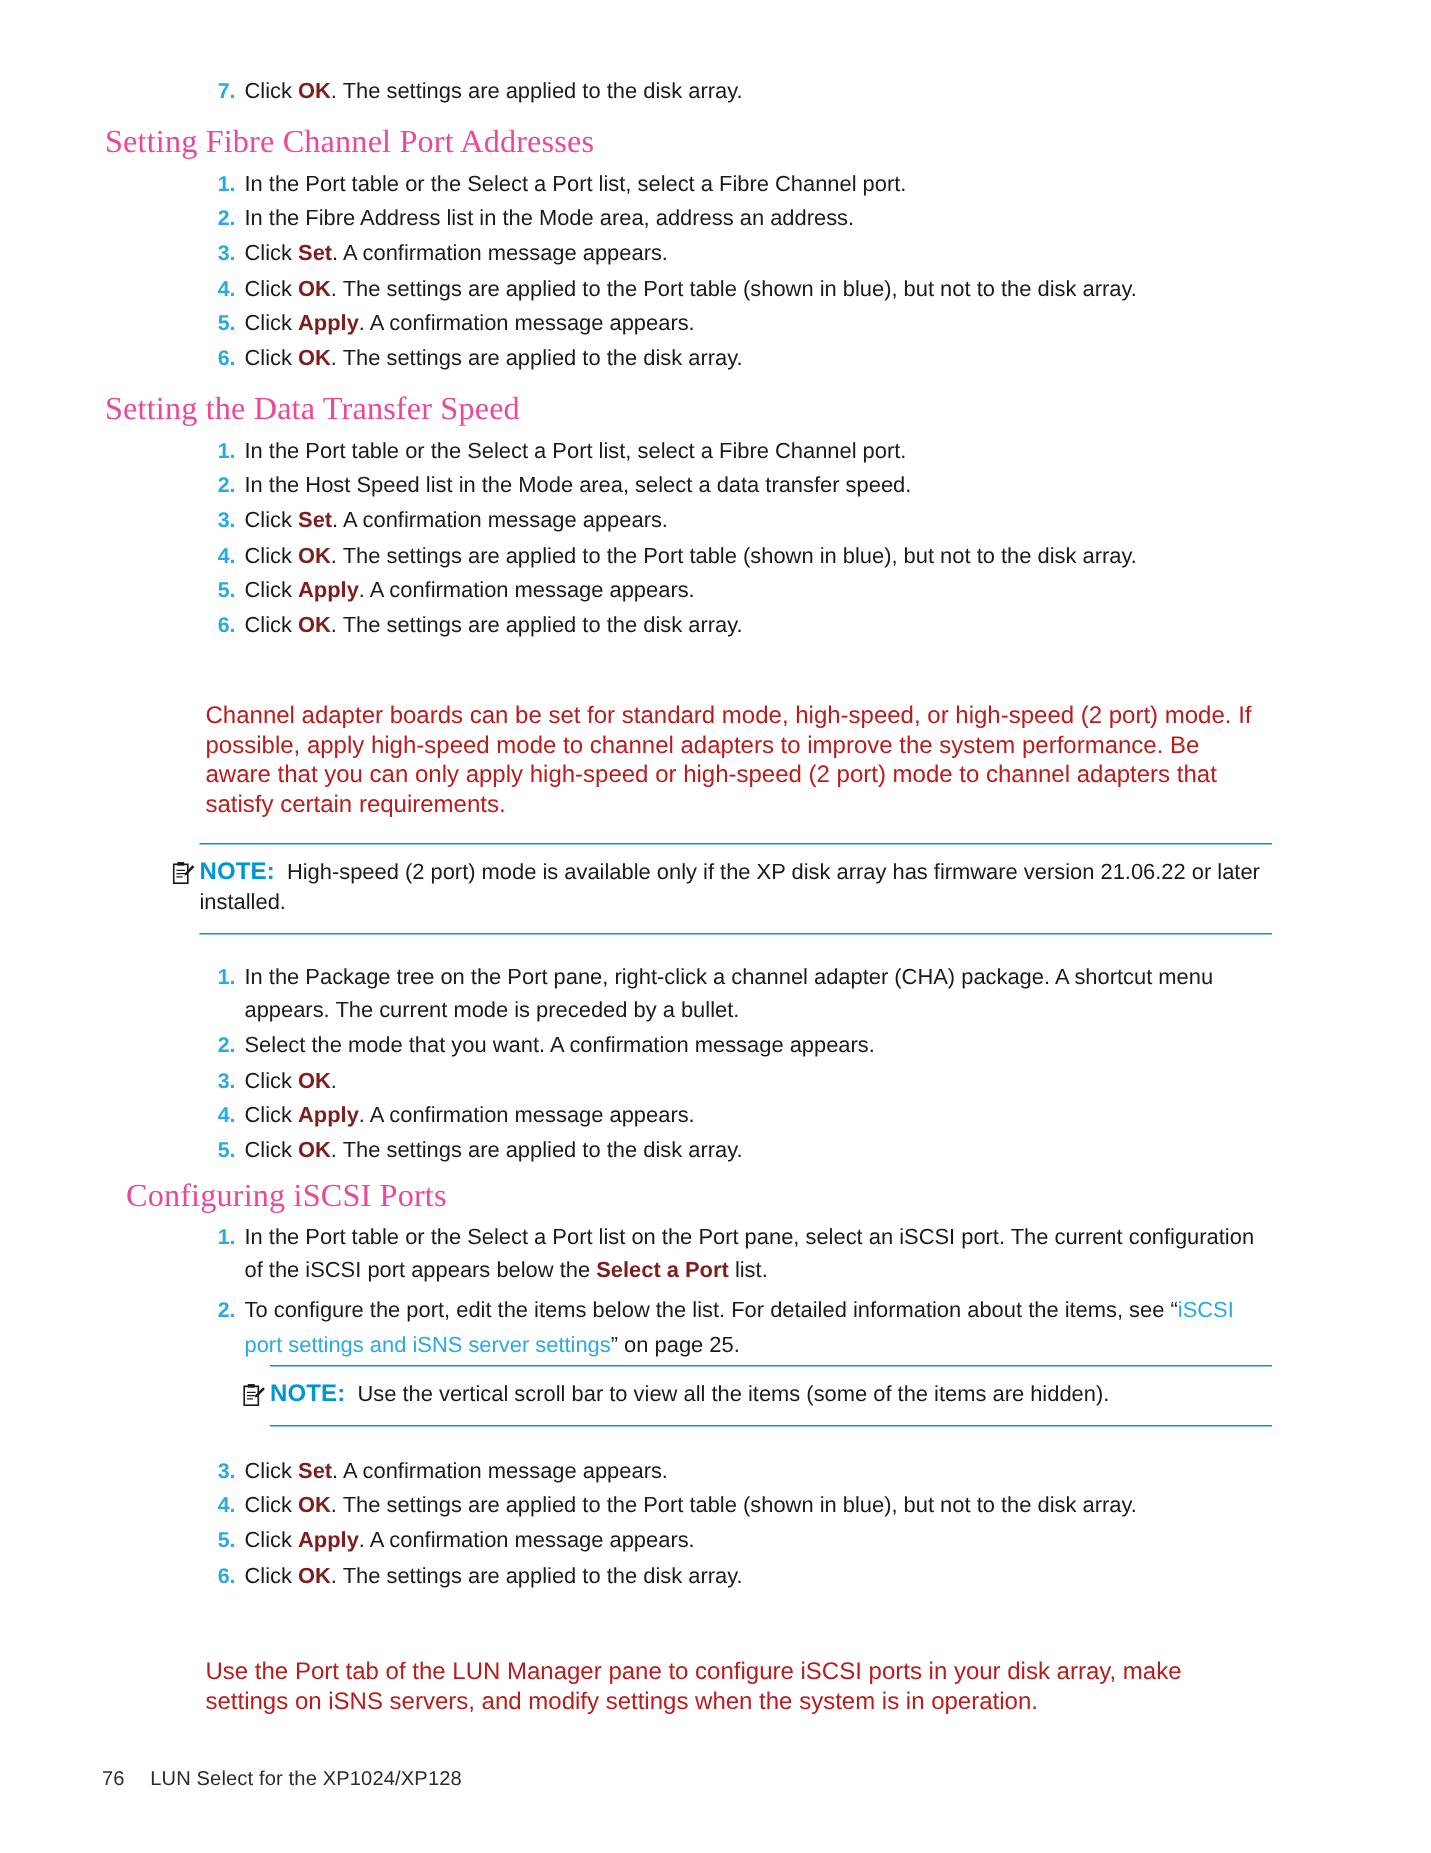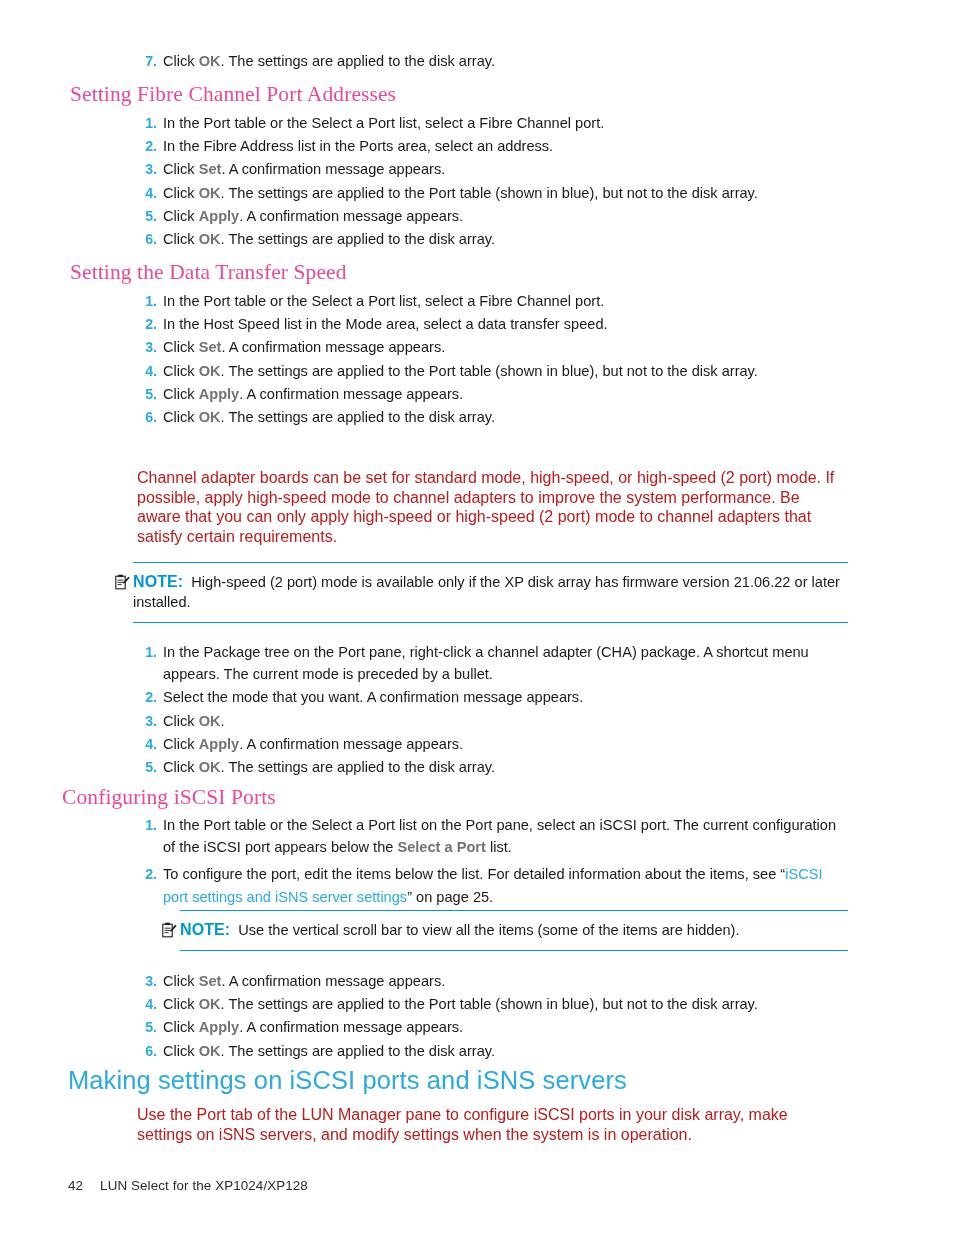--- a/index.html
+++ b/index.html
@@ -71,21 +71,21 @@
   ol.steps > li .num {
     position: absolute;
     left: 0;
     top: 0;
     width: 20px;
     text-align: right;
     color: #29ABE2;
     font-weight: 700;
     font-size: 14.2px;
   }
-  .b { font-weight: 700; color: #737373; }
+  .b { font-weight: 700; color: #7f1d1d; }
   .xref { color: #29ABE2; }
 
   
   .note {
     position: relative;
     box-sizing: border-box;
   }
   .note .rule {
     height: 0;
     border-top: 1.6px solid #0096D6;
@@ -144,21 +144,21 @@
   <h2 class="section-heading blk" style="left:68px; top:79px; width:780px;">Setting Fibre Channel Port Addresses</h2>
 
   <div class="blk" style="left:137px; top:112px; width:712px;">
     <ol class="steps">
       <li>
         <span class="num">1.</span>
         <span><span>In the Port table or the Select a Port list, select a Fibre Channel port.</span><span class="b"></span><span></span></span>
       </li>
       <li>
         <span class="num">2.</span>
-        <span><span>In the Fibre Address list in the Ports area, select an address.</span><span class="b"></span><span></span></span>
+        <span><span>In the Fibre Address list in the Mode area, address an address.</span><span class="b"></span><span></span></span>
       </li>
       <li>
         <span class="num">3.</span>
         <span><span>Click </span><span class="b">Set</span><span>. A confirmation message appears.</span></span>
       </li>
       <li>
         <span class="num">4.</span>
         <span><span>Click </span><span class="b">OK</span><span>. The settings are applied to the Port table (shown in blue), but not to the disk array.</span></span>
       </li>
       <li>
@@ -242,21 +242,21 @@
         <span class="num">4.</span>
         <span><span>Click </span><span class="b">Apply</span><span>. A confirmation message appears.</span></span>
       </li>
       <li>
         <span class="num">5.</span>
         <span><span>Click </span><span class="b">OK</span><span>. The settings are applied to the disk array.</span></span>
       </li>
     </ol>
   </div>
 
-  <h2 class="section-heading blk" style="left:60px; top:782px; width:780px;">Configuring iSCSI Ports</h2>
+  <h2 class="section-heading blk" style="left:82px; top:782px; width:780px;">Configuring iSCSI Ports</h2>
 
   <div class="blk" style="left:137px; top:814px; width:712px;">
     <ol class="steps">
       <li>
         <span class="num">1.</span>
         <span><span>In the Port table or the Select a Port list on the Port pane, select an iSCSI port. The current configuration of the iSCSI port appears below the </span><span class="b">Select a Port</span><span> list.</span></span>
       </li>
       <li style="margin-top:5px;">
         <span class="num">2.</span>
         <span><span>To configure the port, edit the items below the list. For detailed information about the items, see “</span><a class="xref" href="#" style="text-decoration:none;">iSCSI port settings and iSNS server settings</a><span>” on page 25.</span></span>
@@ -296,21 +296,20 @@
         <span class="num">5.</span>
         <span><span>Click </span><span class="b">Apply</span><span>. A confirmation message appears.</span></span>
       </li>
       <li>
         <span class="num">6.</span>
         <span><span>Click </span><span class="b">OK</span><span>. The settings are applied to the disk array.</span></span>
       </li>
     </ol>
   </div>
 
-  <h1 class="chapter-heading blk" style="left:68px; top:1065px; width:830px;">Making settings on iSCSI ports and iSNS servers</h1>
 
   <p class="body-para blk" style="left:137px; top:1105px; width:706px;">Use the Port tab of the LUN Manager pane to configure iSCSI ports in your disk array, make settings on iSNS servers, and modify settings when the system is in operation.</p>
 
   <div class="footer">
-    <span class="pagenum">42</span><span>LUN Select for the XP1024/XP128</span>
+    <span class="pagenum">76</span><span>LUN Select for the XP1024/XP128</span>
   </div>
 
 </div>
 
 </body></html>

